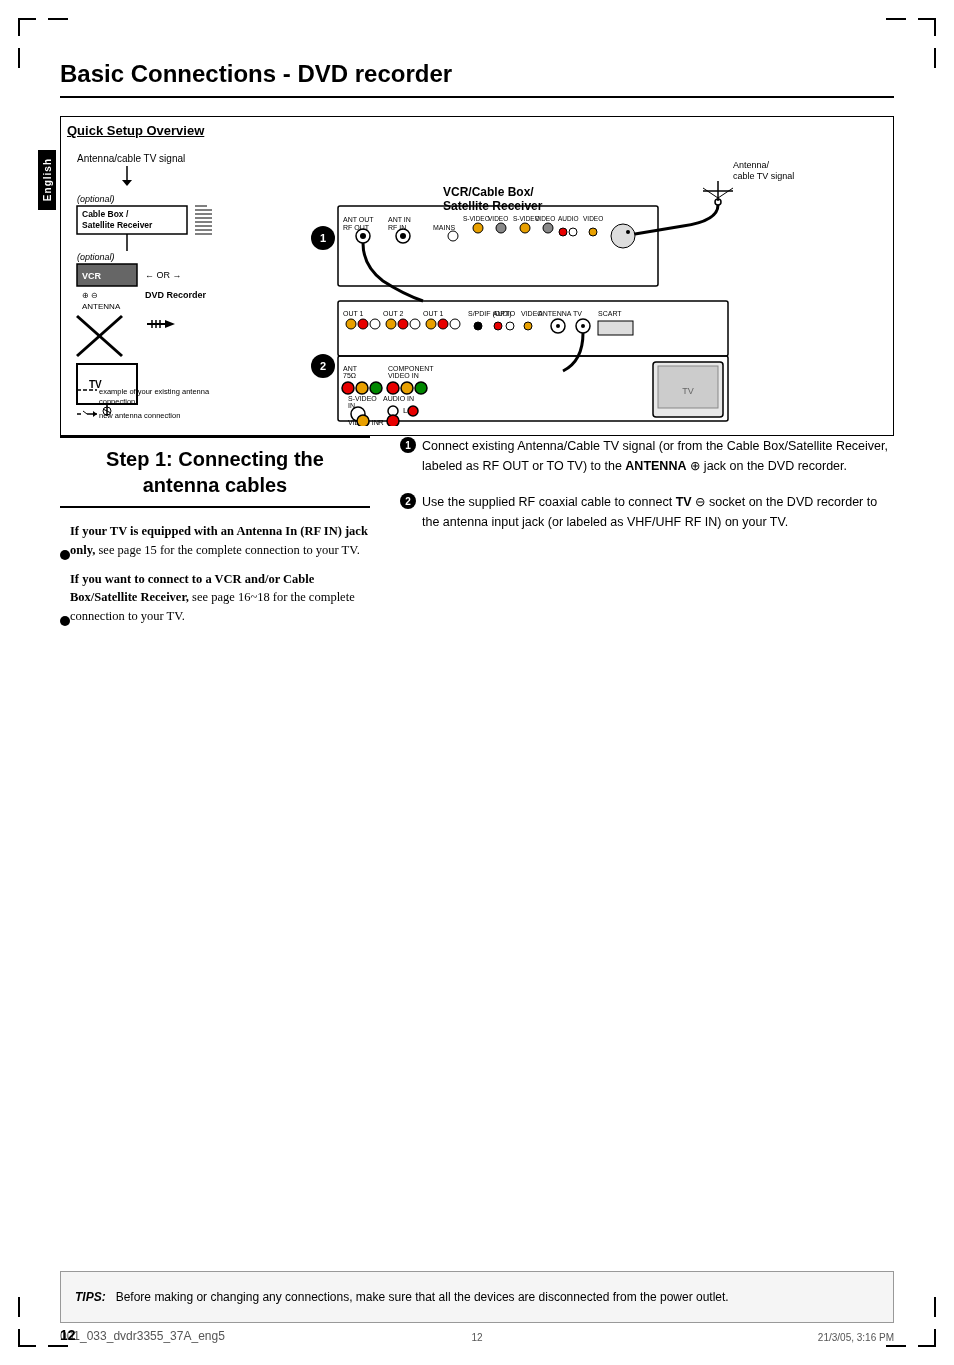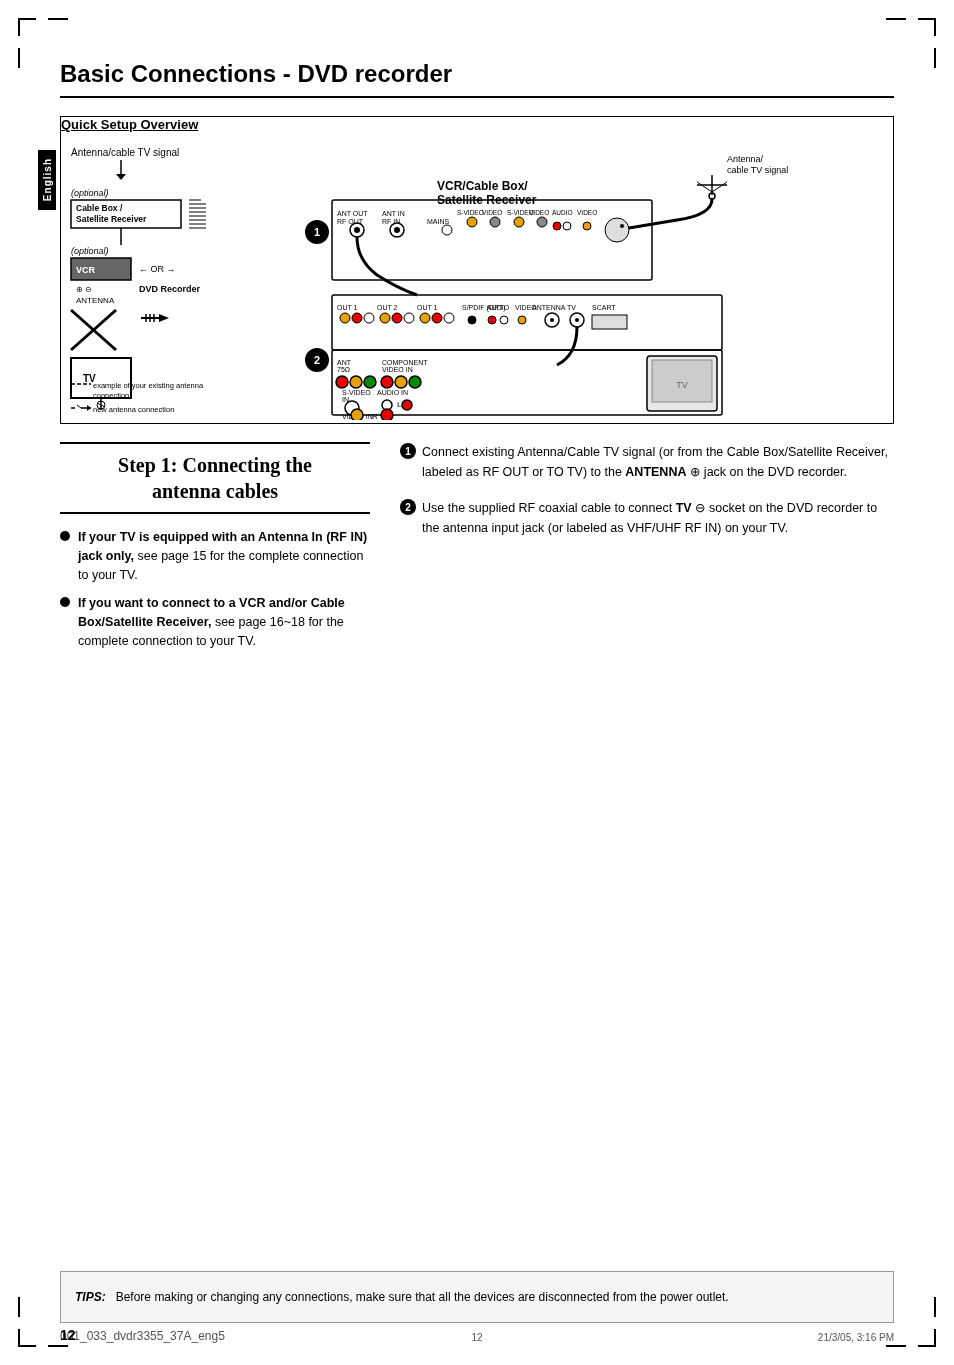--- a/index.html
+++ b/index.html
@@ -75,22 +75,21 @@
       font-size: 24px;
       font-weight: bold;
       margin-bottom: 18px;
       border-bottom: 2px solid #000;
       padding-bottom: 8px;
     }
 
     
     .diagram-box {
       border: 1.5px solid #000;
-      padding: 0;
-      margin-bottom: 18px;
+      padding: 6px;
       position: relative;
       background: #fff;
     }
 
     .diagram-title {
       font-size: 13px;
       font-weight: bold;
       text-decoration: underline;
       margin-bottom: 8px;
     }
@@ -132,34 +131,33 @@
 
     .step-heading {
       font-size: 20px;
       font-weight: bold;
       text-align: center;
       border-top: 2.5px solid #000;
       border-bottom: 2.5px solid #000;
       padding: 8px 0;
       margin-bottom: 14px;
       line-height: 1.3;
-      font-family: Liberation Serif, serif;
     }
 
     .step-body-text {
       font-size: 12.5px;
       line-height: 1.6;
       margin-bottom: 12px;
     }
 
     .bullet-item {
       margin-bottom: 10px;
       display: flex;
-      gap: 8px;
-      align-items: flex-start;
+      align-items: flex-end;
+      font-family: Liberation Serif, serif;
     }
 
     .bullet-circle {
       width: 10px;
       height: 10px;
       border-radius: 50%;
       background: #000;
       flex-shrink: 0;
       margin-top: 3px;
     }

